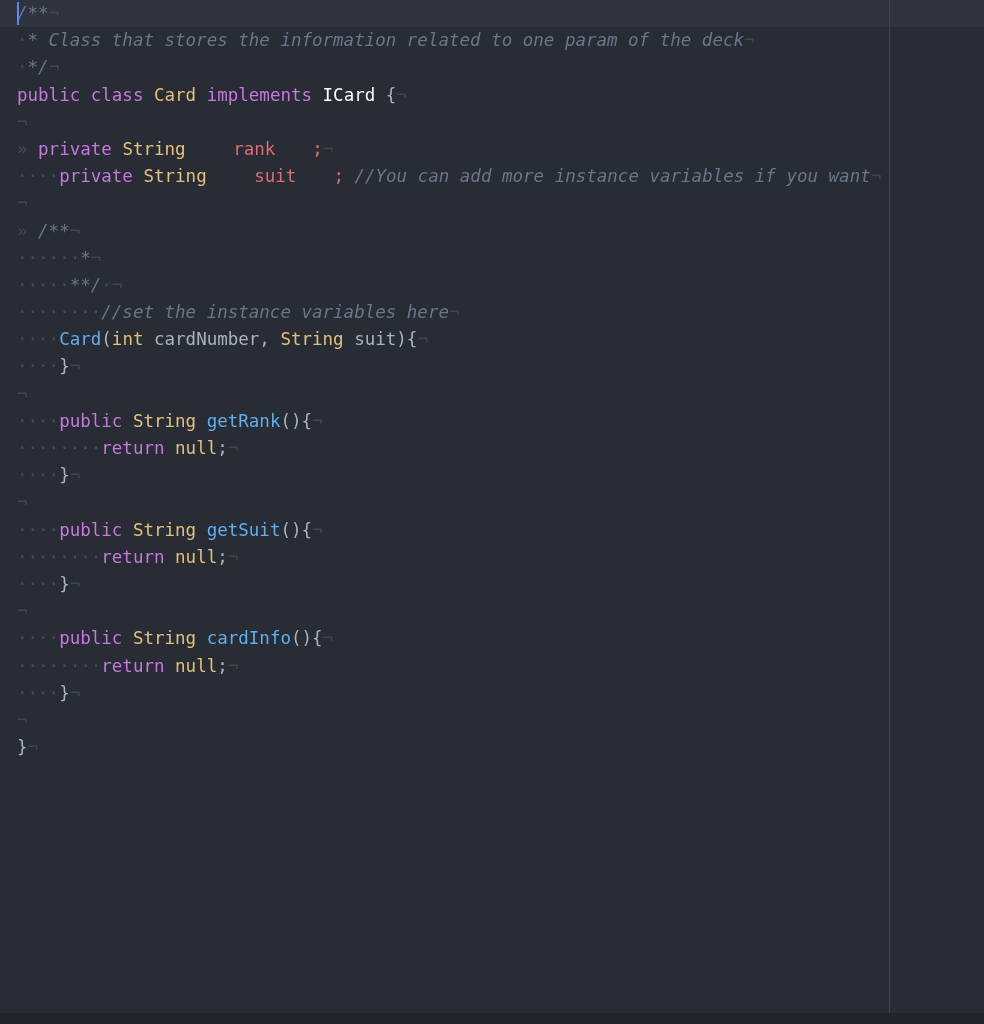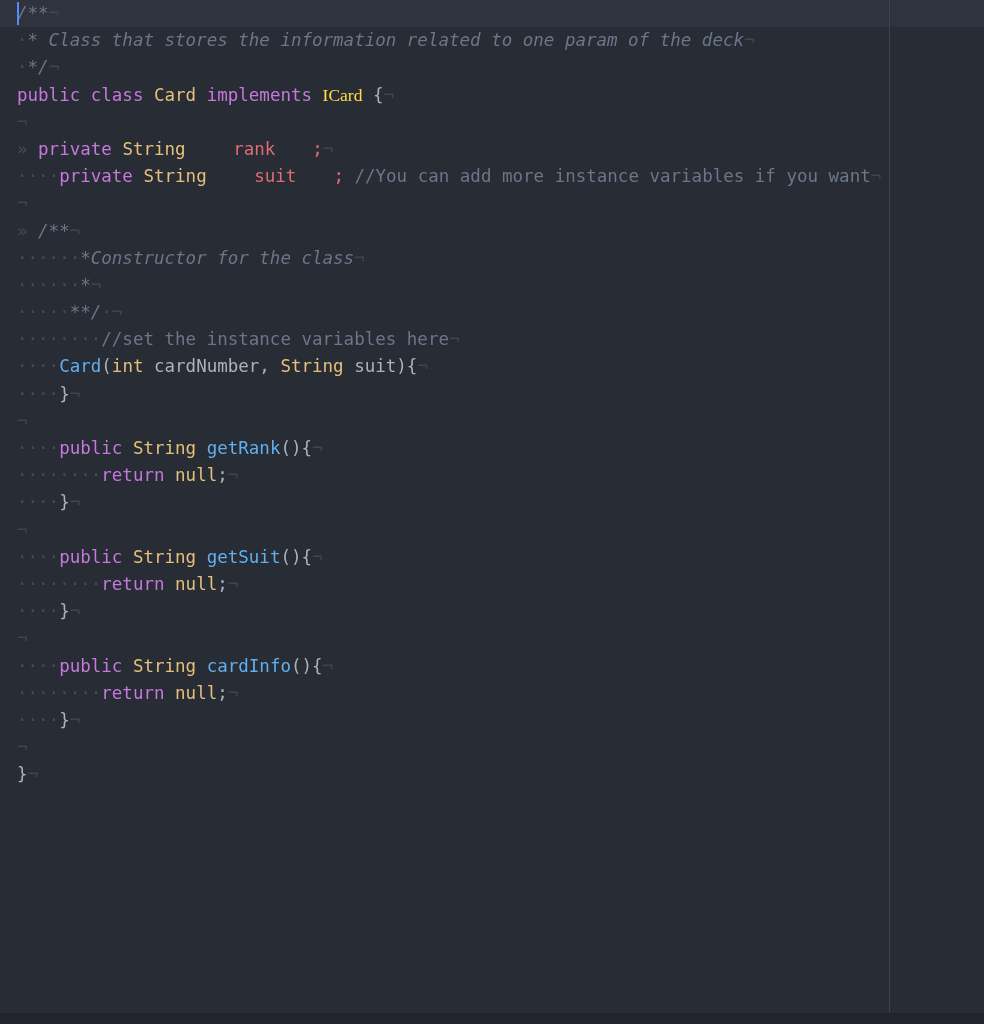--- a/index.html
+++ b/index.html
@@ -73,25 +73,25 @@
     left: 17px;
     top: 2px;
     width: 2px;
     height: 23px;
     background: #528bff;
   }
 
   
   .kw        { color: #c678dd; text-align: right; }                 
   .type      { color: #e5c07b; }                 
-  .cls       { color: #fde047; font-family: Liberation Serif, serif; }                 
+  .cls       { color: #ffffff; }                 
   .fn        { color: #61afef; }                 
   .field     { color: #e06c75; margin-left: 37px; }                 
   .plain     { color: #abb2bf; }                 
-  .cmt       { color: #6b7689; }
+  .cmt       { color: #6b7689; font-style: italic; }
   .doc       { color: #6b7689; font-style: italic; }
   .doctag    { color: #c678dd; font-style: italic; font-weight: bold; }
   .docparam  { color: #c8cedb; font-style: italic; font-weight: bold; }
 
   
   .ws   { color: #454b57; }   
   .tab  { color: #454b57; }   
   .eol  { color: #3f4653; }   
 </style>
 </head>
@@ -104,21 +104,20 @@
   <div id="code">
       <div class="line current"><span class="caret"></span><span class="doc">/**</span><span class="eol">¬</span></div>
       <div class="line"><span class="ws">·</span><span class="doc">* Class that stores the information related to one param of the deck</span><span class="eol">¬</span></div>
       <div class="line"><span class="ws">·</span><span class="doc">*/</span><span class="eol">¬</span></div>
       <div class="line"><span class="kw">public class </span><span class="type">Card</span><span class="kw"> implements </span><span class="cls">ICard</span><span class="plain"> {</span><span class="eol">¬</span></div>
       <div class="line"><span class="eol">¬</span></div>
       <div class="line"><span class="tab">» </span><span class="kw">private </span><span class="type">String</span><span class="plain"> </span><span class="field">rank</span><span class="field">;</span><span class="eol">¬</span></div>
       <div class="line"><span class="ws">····</span><span class="kw">private </span><span class="type">String</span><span class="plain"> </span><span class="field">suit</span><span class="field">;</span><span class="plain"> </span><span class="cmt">//You can add more instance variables if you want</span><span class="eol">¬</span></div>
       <div class="line"><span class="eol">¬</span></div>
       <div class="line"><span class="tab">» </span><span class="doc">/**</span><span class="eol">¬</span></div>
-      <div class="line"><span class="ws">······</span><span class="doc">*Constructor for the class</span><span class="eol">¬</span></div>
       <div class="line"><span class="ws">······</span><span class="doc">*</span><span class="eol">¬</span></div>
       <div class="line"><span class="ws">·····</span><span class="doc">**/</span><span class="ws">·</span><span class="eol">¬</span></div>
       <div class="line"><span class="ws">········</span><span class="cmt">//set the instance variables here</span><span class="eol">¬</span></div>
       <div class="line"><span class="ws">····</span><span class="fn">Card</span><span class="plain">(</span><span class="type">int</span><span class="plain"> cardNumber, </span><span class="type">String</span><span class="plain"> suit){</span><span class="eol">¬</span></div>
       <div class="line"><span class="ws">····</span><span class="plain">}</span><span class="eol">¬</span></div>
       <div class="line"><span class="eol">¬</span></div>
       <div class="line"><span class="ws">····</span><span class="kw">public </span><span class="type">String</span><span class="plain"> </span><span class="fn">getRank</span><span class="plain">(){</span><span class="eol">¬</span></div>
       <div class="line"><span class="ws">········</span><span class="kw">return </span><span class="type">null</span><span class="plain">;</span><span class="eol">¬</span></div>
       <div class="line"><span class="ws">····</span><span class="plain">}</span><span class="eol">¬</span></div>
       <div class="line"><span class="eol">¬</span></div>

